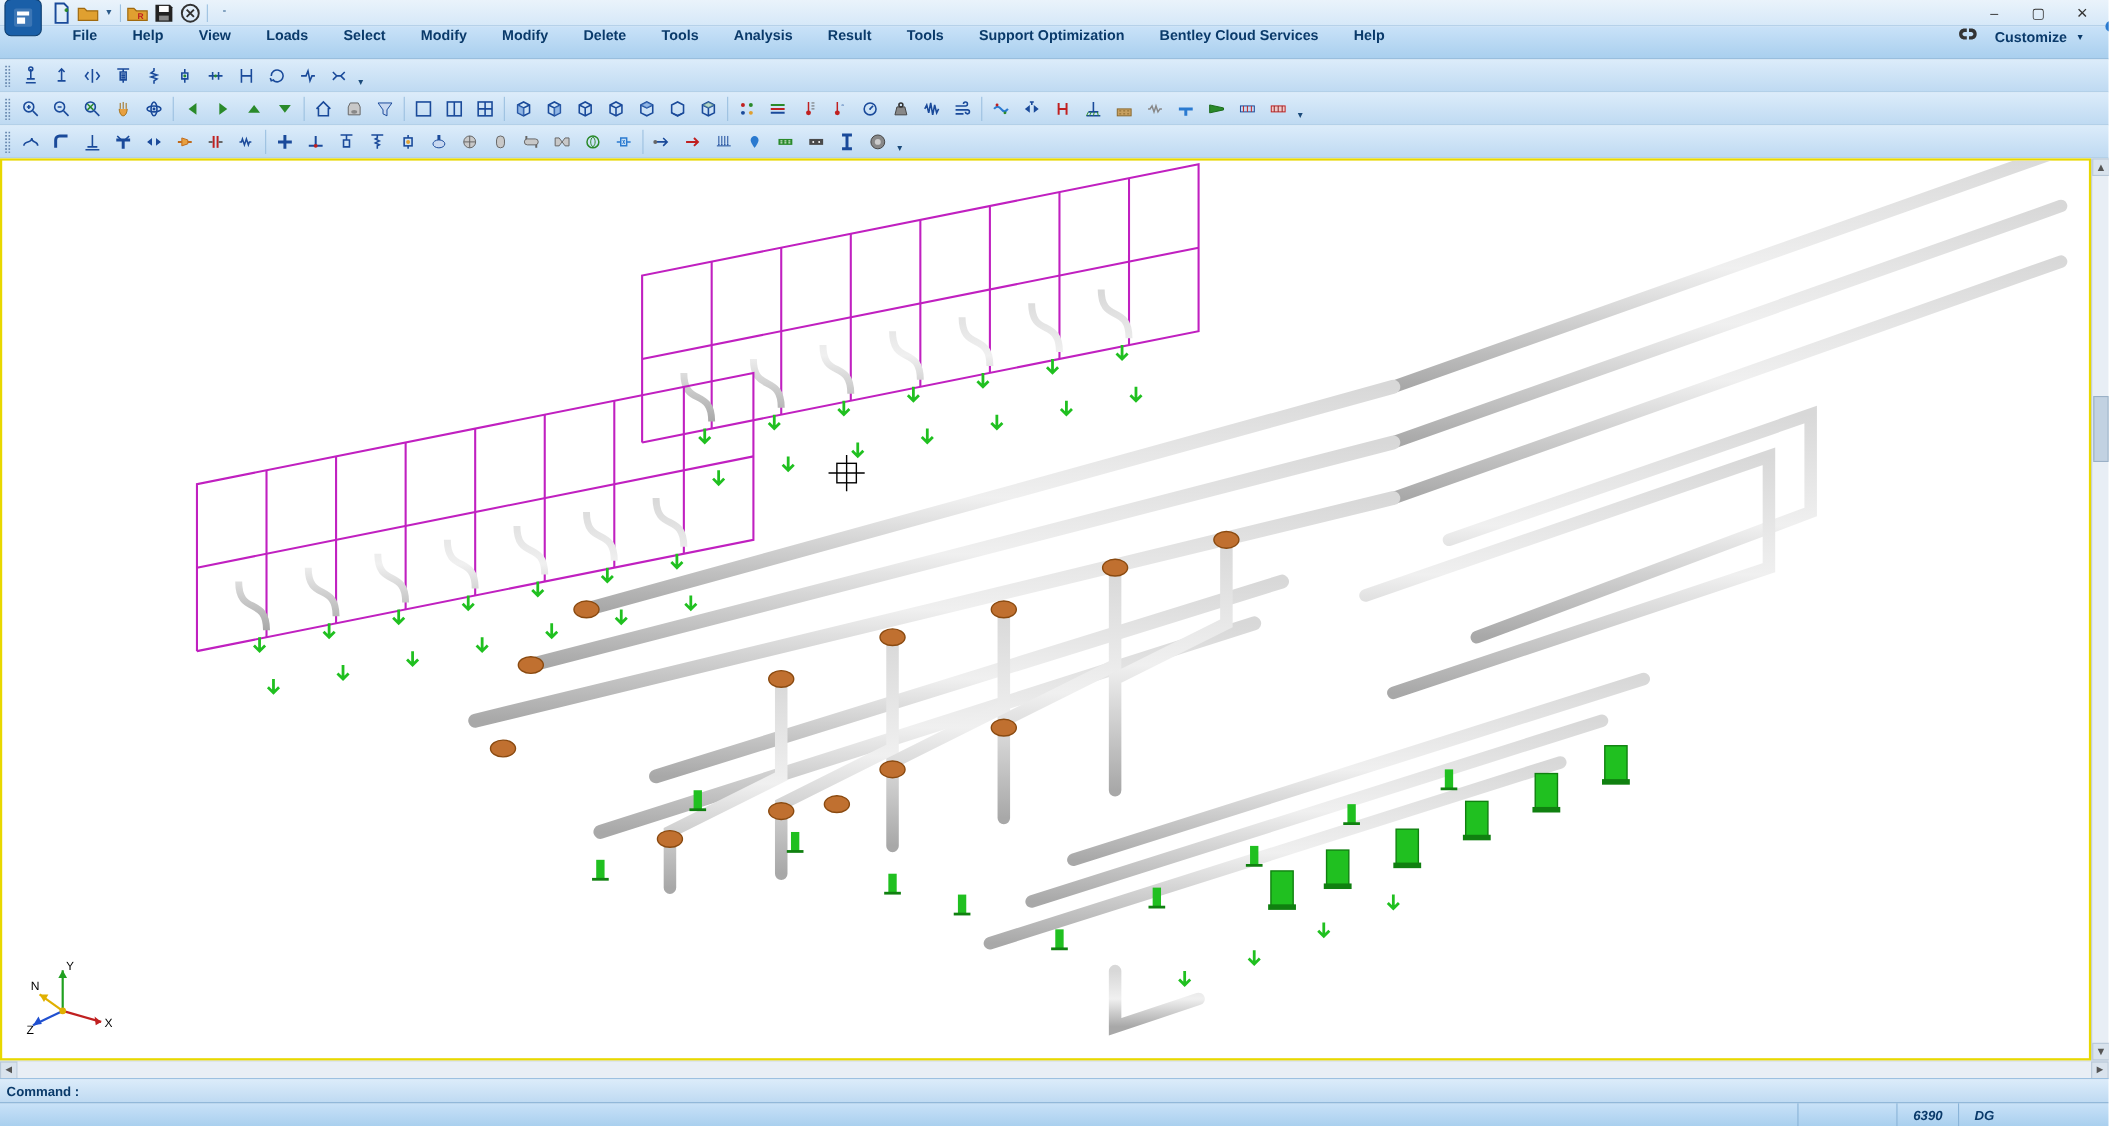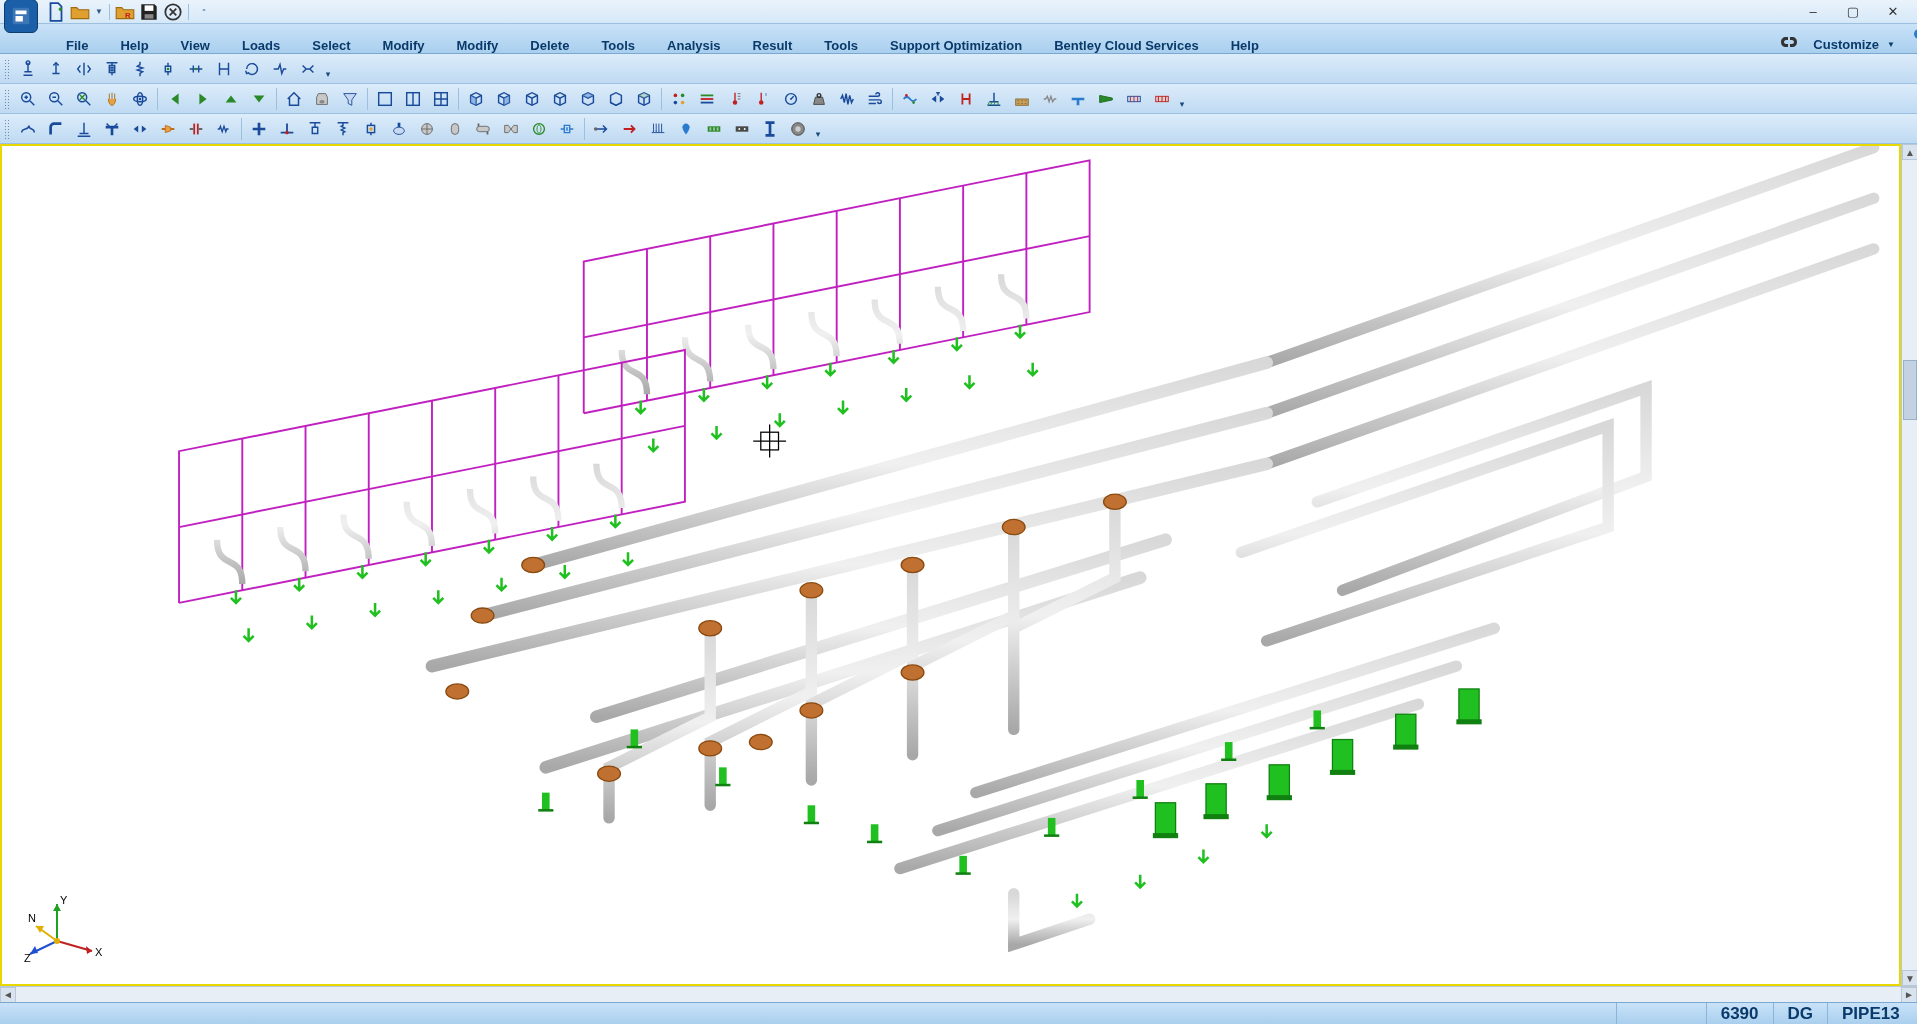--- a/index.html
+++ b/index.html
@@ -38,21 +38,21 @@
   display: flex; align-items: center; justify-content: center;
   color: #333; font-size: 13px; cursor: pointer;
 }
 
 
 .menu-bar {
   height: 30px;
   background: linear-gradient(#c9e2f8, #a9cfee);
   border-bottom: 1px solid #7aa8d0;
   display: flex;
-  align-items: flex-end;
+  align-items: flex-start;
   padding-left: 50px;
 }
 .menu-item {
   padding: 0 16px;
   display: flex; align-items: center;
   color: #0a3a6a;
   font-size: 13px;
   cursor: pointer;
   font-weight: 600;
 }
@@ -175,22 +175,22 @@
   background: linear-gradient(#dcecfa, #bfdaf2);
   border-top: 1px solid #9cc0e0;
   display: flex; align-items: center;
   padding: 0 6px;
   font-size: 12px; color: #0a3a6a; font-weight: 600;
 }
 .status-bar {
   height: 22px;
   background: linear-gradient(#c9e2f8, #a9cfee);
   border-top: 1px solid #7aa8d0;
-  display: flex; align-items: flex-end;
-  font-size: 17px; color: #0a3a6a;
+  display: flex; align-items: center;
+  font-size: 12px; color: #0a3a6a; font-style: italic;
 }
 .status-cell {
   padding: 0 14px;
   height: 100%;
   display: flex; align-items: center;
   border-left: 1px solid #8ab4d8;
   font-weight: 600;
 }
 .status-spacer { flex: 1; }
 
@@ -946,20 +946,23 @@
       <div class="arrow">▼</div>
     </div>
   </div>
 
   <div class="hscroll">
     <div class="arrow">◄</div>
     <div class="track"></div>
     <div class="arrow">►</div>
   </div>
 
+  <div class="command-bar">
+    <span>Command :</span>
+  </div>
 
   <div class="status-bar">
     <div class="status-spacer"></div>
     <div class="status-cell" style="width:90px;"></div>
     <div class="status-cell">6390</div>
     <div class="status-cell">DG</div>
     <div class="status-cell" style="min-width:90px;margin-top:44px;">PIPE13</div>
   </div>
 
 </div>

